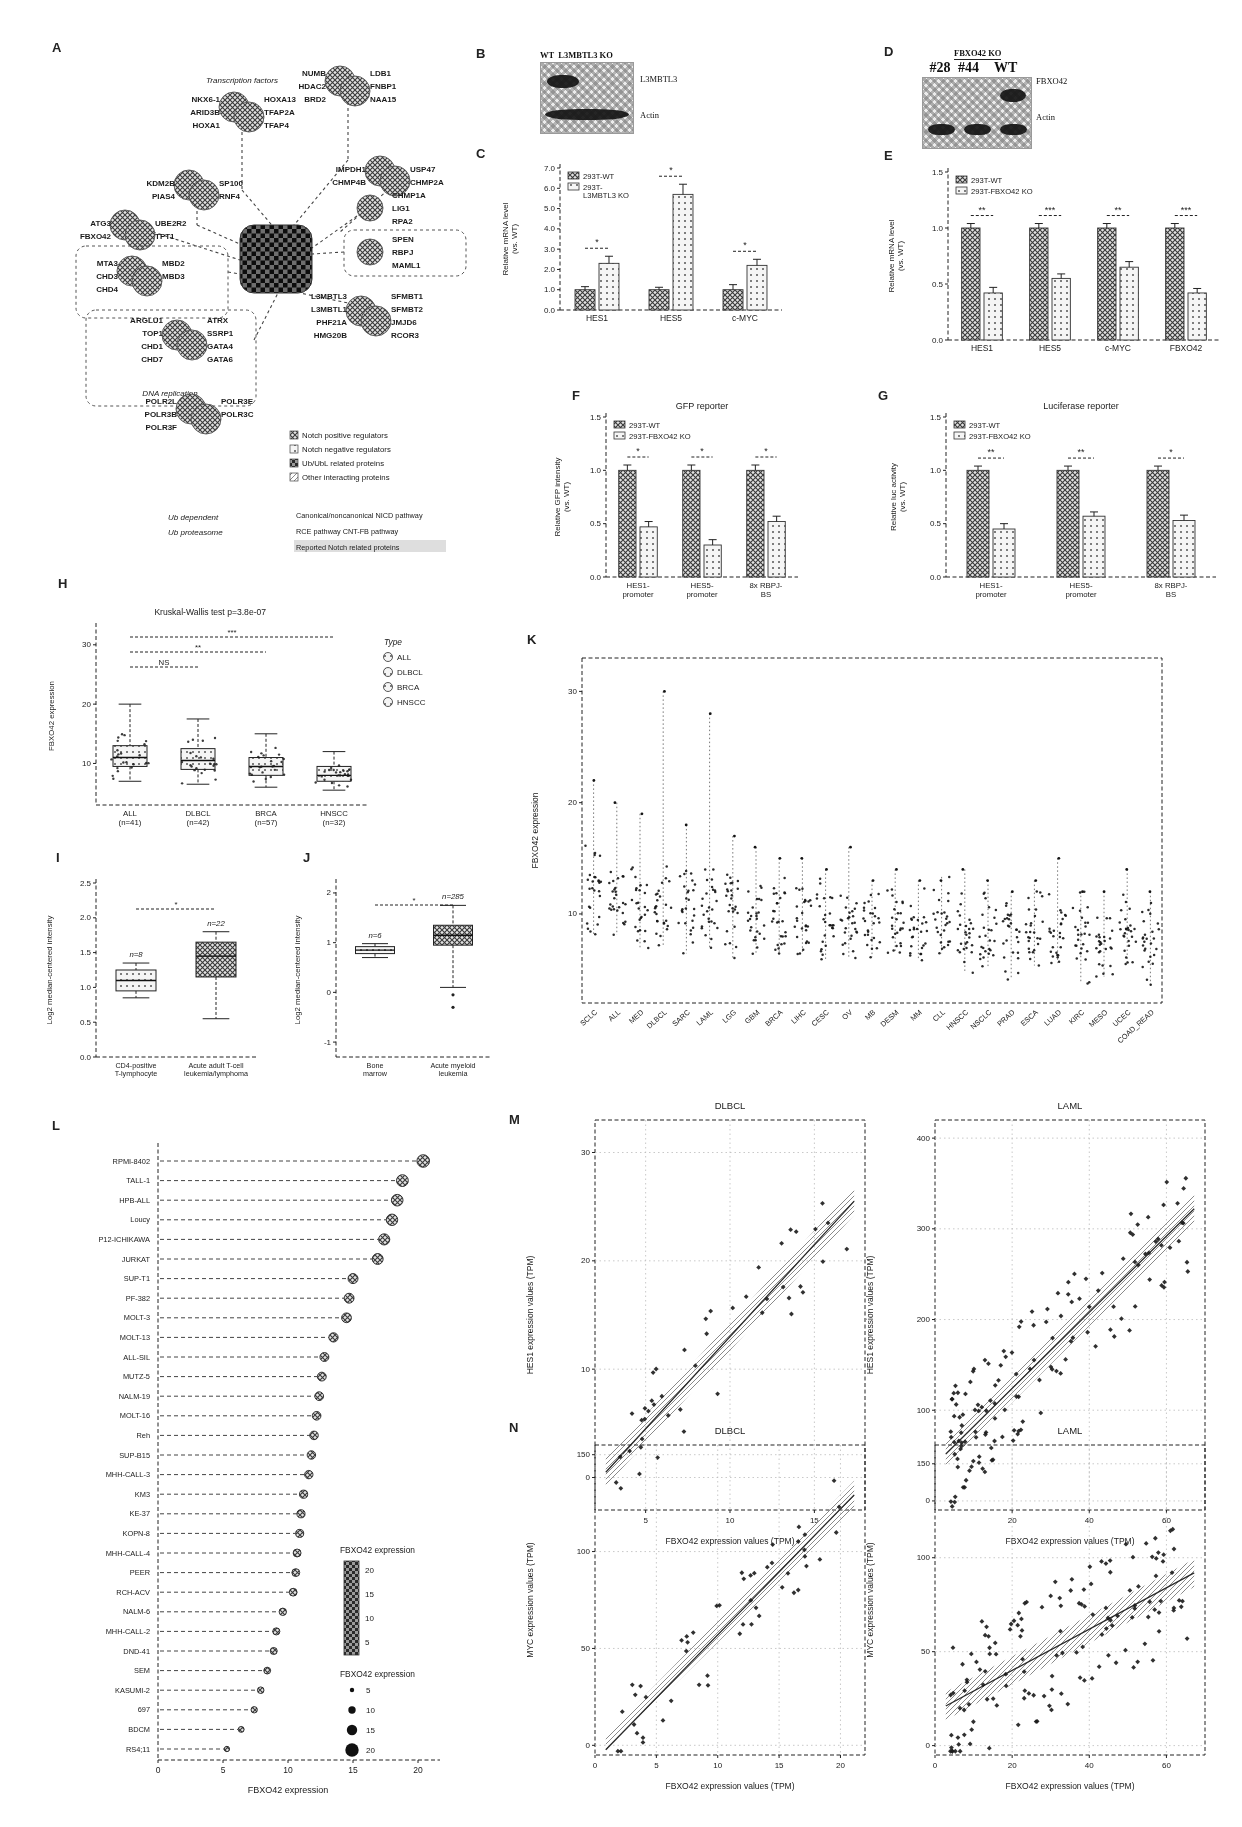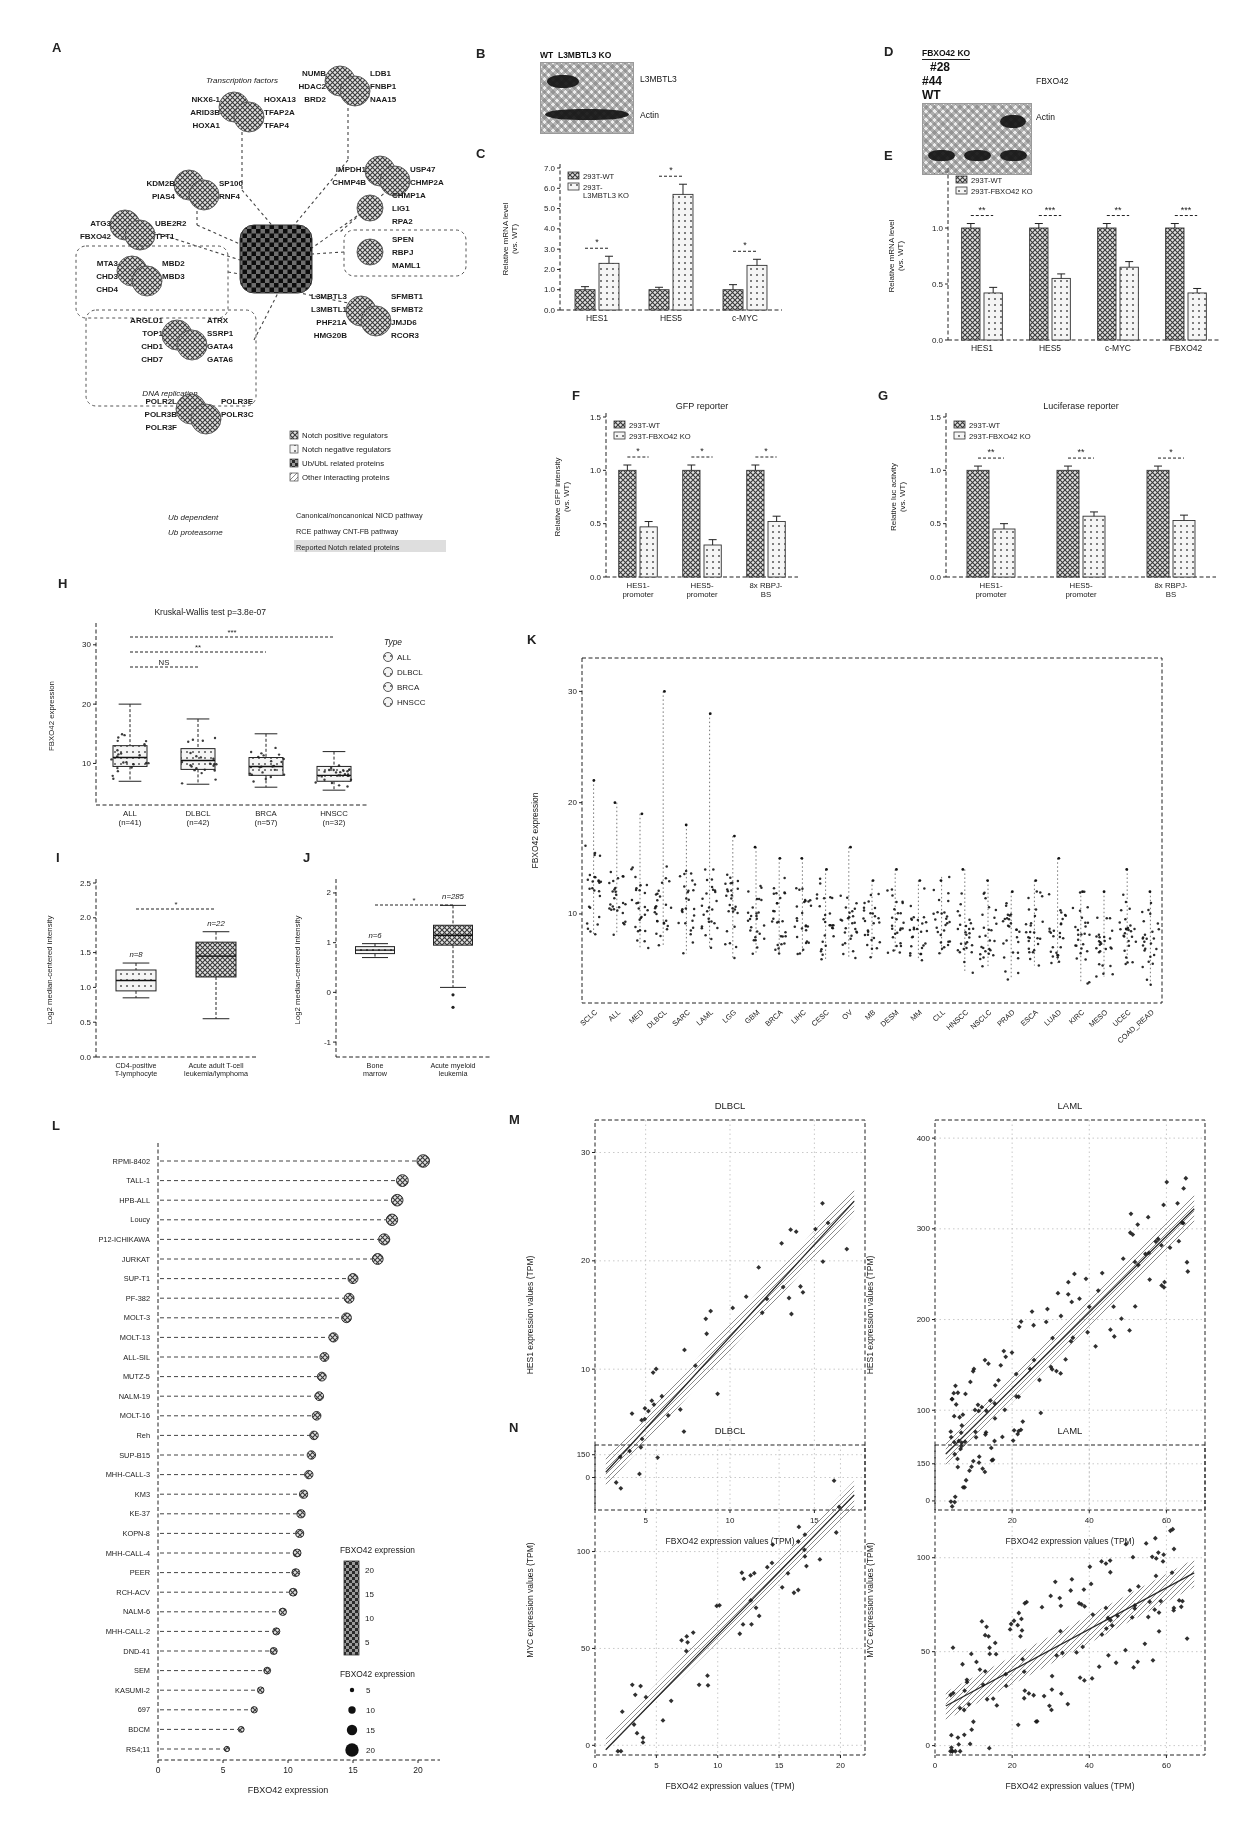--- a/index.html
+++ b/index.html
@@ -1,30 +1,30 @@
 <!DOCTYPE html>
 <html><head>
 <meta charset="utf-8">
 <style>
   html,body{margin:0;padding:0;background:#888;}
   .fig{position:relative;width:1242px;height:1827px;background:#fff;
        font-family:"Liberation Sans",sans-serif;color:#111;overflow:hidden;}
   .pl{position:absolute;font-weight:bold;font-size:13px;color:#222;z-index:5;}
   svg{position:absolute;overflow:visible;}
   text{font-family:"Liberation Sans",sans-serif;fill:#1a1a1a;}
-  .blotwrap{position:absolute;z-index:4;}
+  .blotwrap{position:absolute;z-index:4;font-family:Liberation Serif, serif;}
   .blot{position:relative;border:1px solid #9a9a9a;
     background-image:
       repeating-linear-gradient(45deg,rgba(120,120,120,.55) 0 3px,transparent 3px 6px),
       repeating-linear-gradient(-45deg,rgba(120,120,120,.55) 0 3px,#ececec 3px 6px);}
   .band{position:absolute;background:#141414;border-radius:45%/55%;opacity:.92;}
   .blot-header{font-size:8.5px;font-weight:bold;white-space:pre;}
-  .lane-row{font-size:12px;font-weight:bold;display:flex;flex-direction:column;}
+  .lane-row{font-size:14px;font-weight:bold;display:flex;}
   .side-label{position:absolute;font-size:8.5px;white-space:nowrap;}
-  .u{border-bottom:1.5px solid #222;padding-bottom:1px;}
+  .u{border-bottom:1.5px solid #222;padding-bottom:1px;margin-left:32px;}
 </style>
 </head>
 <body>
 
 <div class="fig" id="fig">
   <span class="pl" style="left:52px;top:40px">A</span>
   <span class="pl" style="left:476px;top:46px">B</span>
   <span class="pl" style="left:476px;top:146px">C</span>
   <span class="pl" style="left:884px;top:44px">D</span>
   <span class="pl" style="left:884px;top:148px">E</span>

